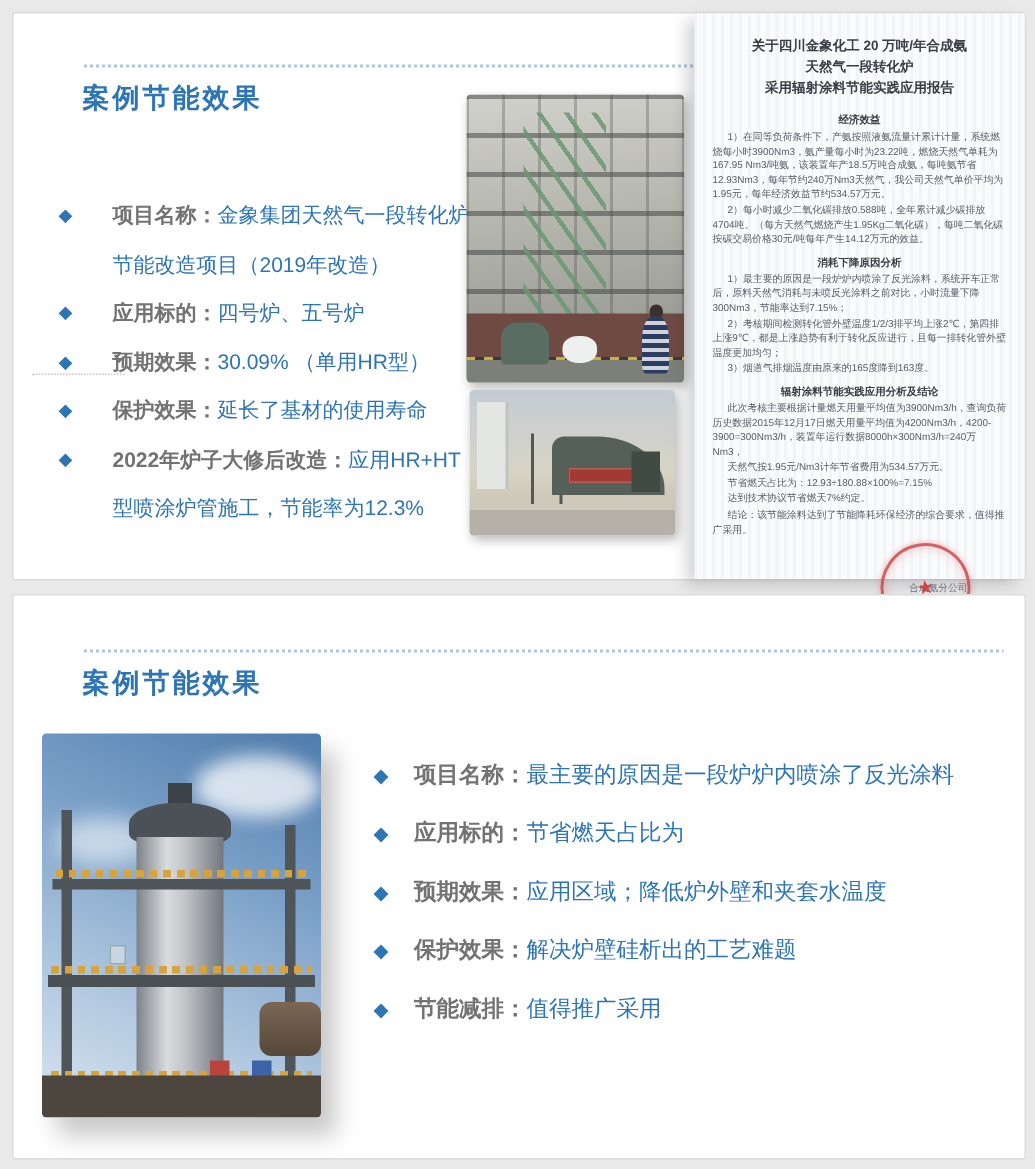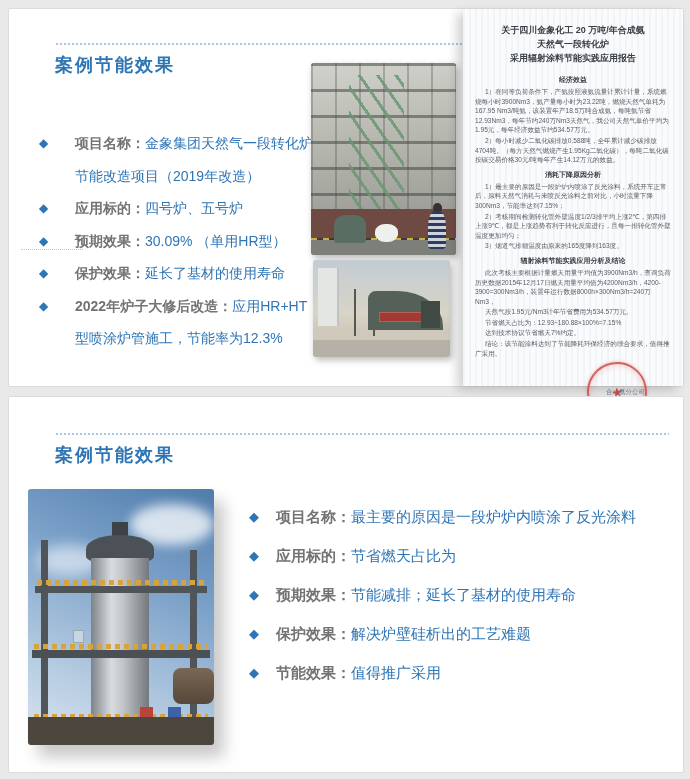--- a/index.html
+++ b/index.html
@@ -219,17 +219,17 @@
     <div class="p3-sign1"></div>
     <div class="p3-rail3"></div>
     <div class="p3-sign2"></div>
     <div class="p3-sign3"></div>
     <div class="p3-bottom"></div>
   </div>
 
   <ul class="bullets bullets2" id="bullets2">
       <li><span class="dm">◆</span><span class="lbl">项目名称：</span><span class="val">最主要的原因是一段炉炉内喷涂了反光涂料</span></li>
       <li><span class="dm">◆</span><span class="lbl">应用标的：</span><span class="val">节省燃天占比为</span></li>
-      <li><span class="dm">◆</span><span class="lbl">预期效果：</span><span class="val">节能减排；延长了基材的使用寿命</span></li>
+      <li><span class="dm">◆</span><span class="lbl">预期效果：</span><span class="val">应用区域；降低炉外壁和夹套水温度</span></li>
       <li><span class="dm">◆</span><span class="lbl">保护效果：</span><span class="val">解决炉壁硅析出的工艺难题</span></li>
-      <li><span class="dm">◆</span><span class="lbl">节能效果：</span><span class="val">值得推广采用</span></li>
+      <li><span class="dm">◆</span><span class="lbl">节能减排：</span><span class="val">值得推广采用</span></li>
     </ul>
 </div>
 
 </body></html>

